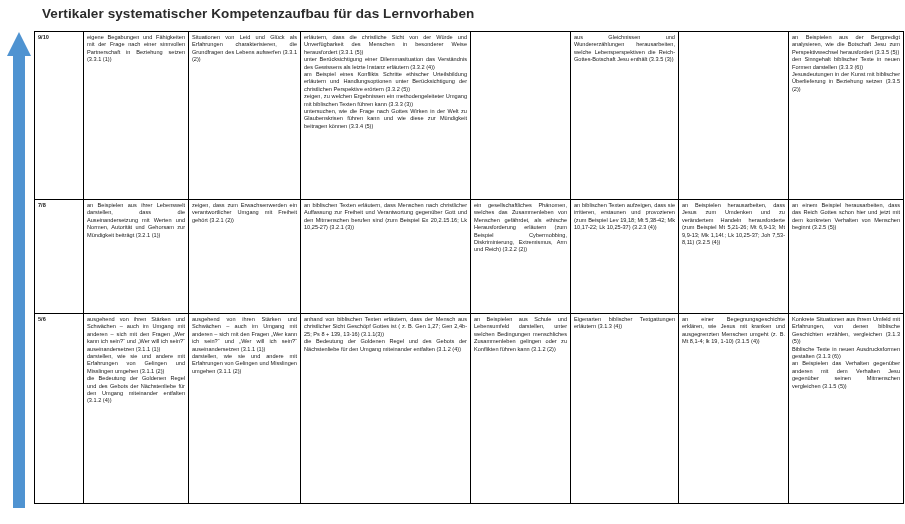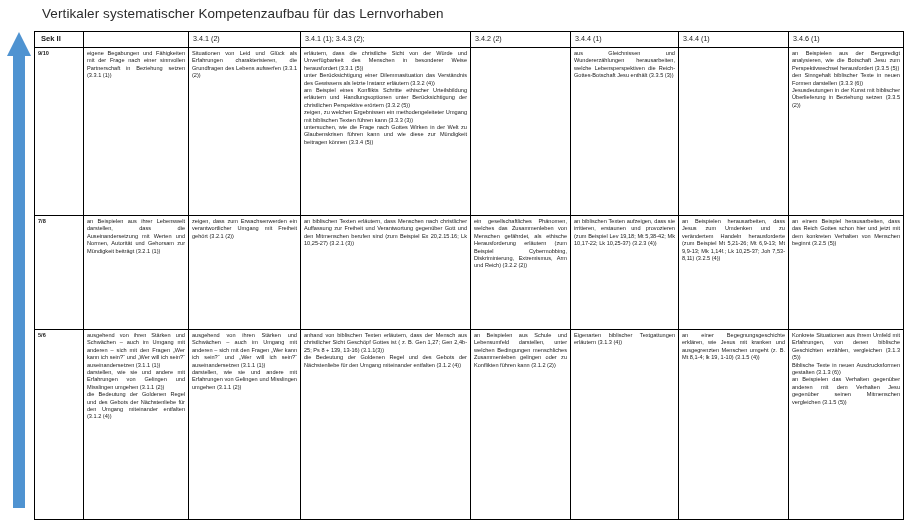--- a/index.html
+++ b/index.html
@@ -13,21 +13,21 @@
     font-family: "Liberation Sans", sans-serif;
     overflow: hidden;
     position: relative;
   }
   .page-title {
     position: absolute;
     left: 42px;
     top: 6px;
     font-size: 13.5px;
     color: #2b2b2b;
-    font-weight: 400;
+    font-weight: 700;
     letter-spacing: 0.1px;
     white-space: nowrap;
   }
   
   .arrow-wrap {
     position: absolute;
     left: 6px;
     top: 30px;
     width: 26px;
     height: 480px;
@@ -111,30 +111,20 @@
     <col class="c0">
       <col class="c1">
       <col class="c2">
       <col class="c3">
     <col class="c4">
       <col class="c5">
       <col class="c6">
       <col class="c7">
   </colgroup>
   <tbody>
-    <tr class="head-row">
-      <td class="sek-cell">Sek II</td>
-      <td></td>
-      <td>3.4.1 (2)</td>
-      <td>3.4.1 (1); 3.4.3 (2);</td>
-      <td>3.4.2 (2)</td>
-      <td>3.4.4 (1)</td>
-      <td>3.4.4 (1)</td>
-      <td>3.4.6 (1)</td>
-    </tr>
 
     <tr class="r1">
       <td class="level-cell">9/10</td>
       <td>
           <span class="cell-block">eigene Begabungen und Fähigkeiten mit der Frage nach einer sinnvollen Partnerschaft in Beziehung setzen (3.3.1 (1))</span>
         </td>
       <td>
           <span class="cell-block">Situationen von Leid und Glück als Erfahrungen charakterisieren, die Grundfragen des Lebens aufwerfen (3.3.1 (2))</span>
         </td>
       <td>

